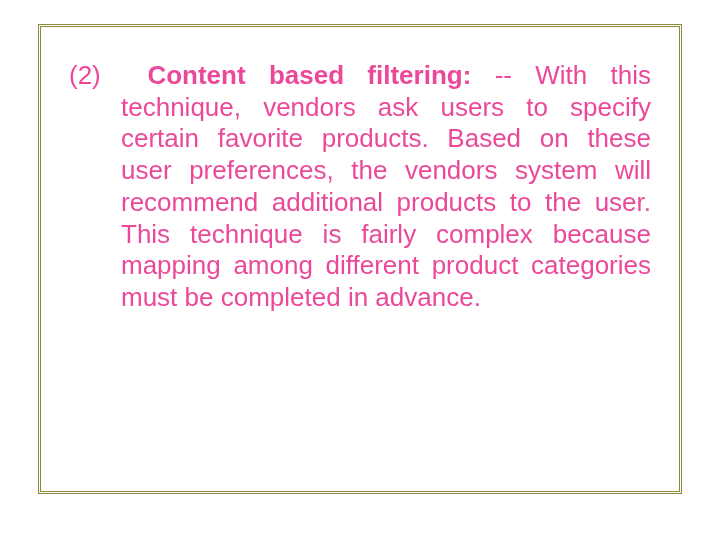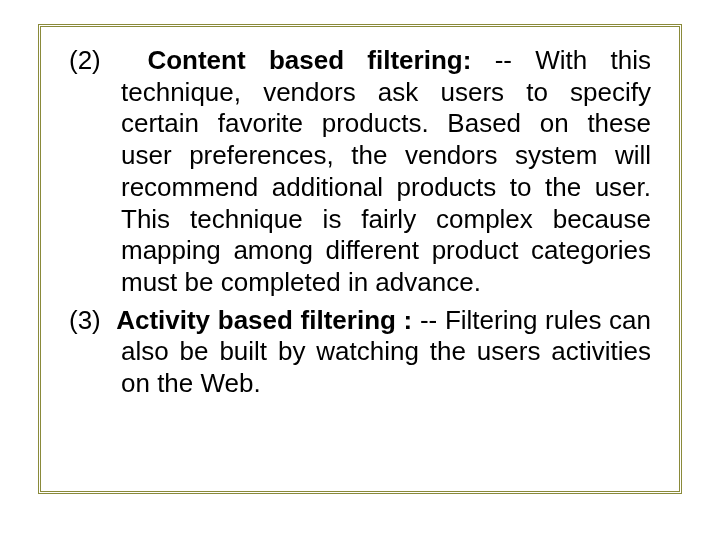--- a/index.html
+++ b/index.html
@@ -20,39 +20,35 @@
   .frame {
     border: 3px double #8a8a3a;
     padding: 18px 28px 28px 28px;
     box-sizing: border-box;
     width: 100%;
     min-height: 470px;
   }
   .item {
     font-size: 26px;
     line-height: 1.22;
-    color: #000000;
-    margin: 0 0 6px 0;
+    color: #ec4899;
+    margin: 15px 0 6px 0;
     text-align: justify;
     text-justify: inter-word;
     padding-left: 52px;
     text-indent: -52px;
   }
   .bold { font-weight: 700; }
 </style>
 </head>
 <body>
 
 <div class="slide">
   <div class="frame">
 
     <p class="item">
       <span>(2)</span>
       <span>&nbsp;</span><span class="bold">Content based filtering:</span><span> --  </span><span>With this technique, vendors ask users to specify certain favorite products. Based on these user preferences, the vendors system will recommend additional products to the user. This technique is fairly complex because mapping among different product categories must be completed in advance.</span>
     </p>
 
-    <p class="item">
-      <span>(3)</span>
-      <span>&nbsp;</span><span class="bold">Activity based filtering :</span><span> -- </span><span>Filtering rules can also be built by watching the users activities on the Web.</span>
-    </p>
 
   </div>
 </div>
 
 </body></html>

